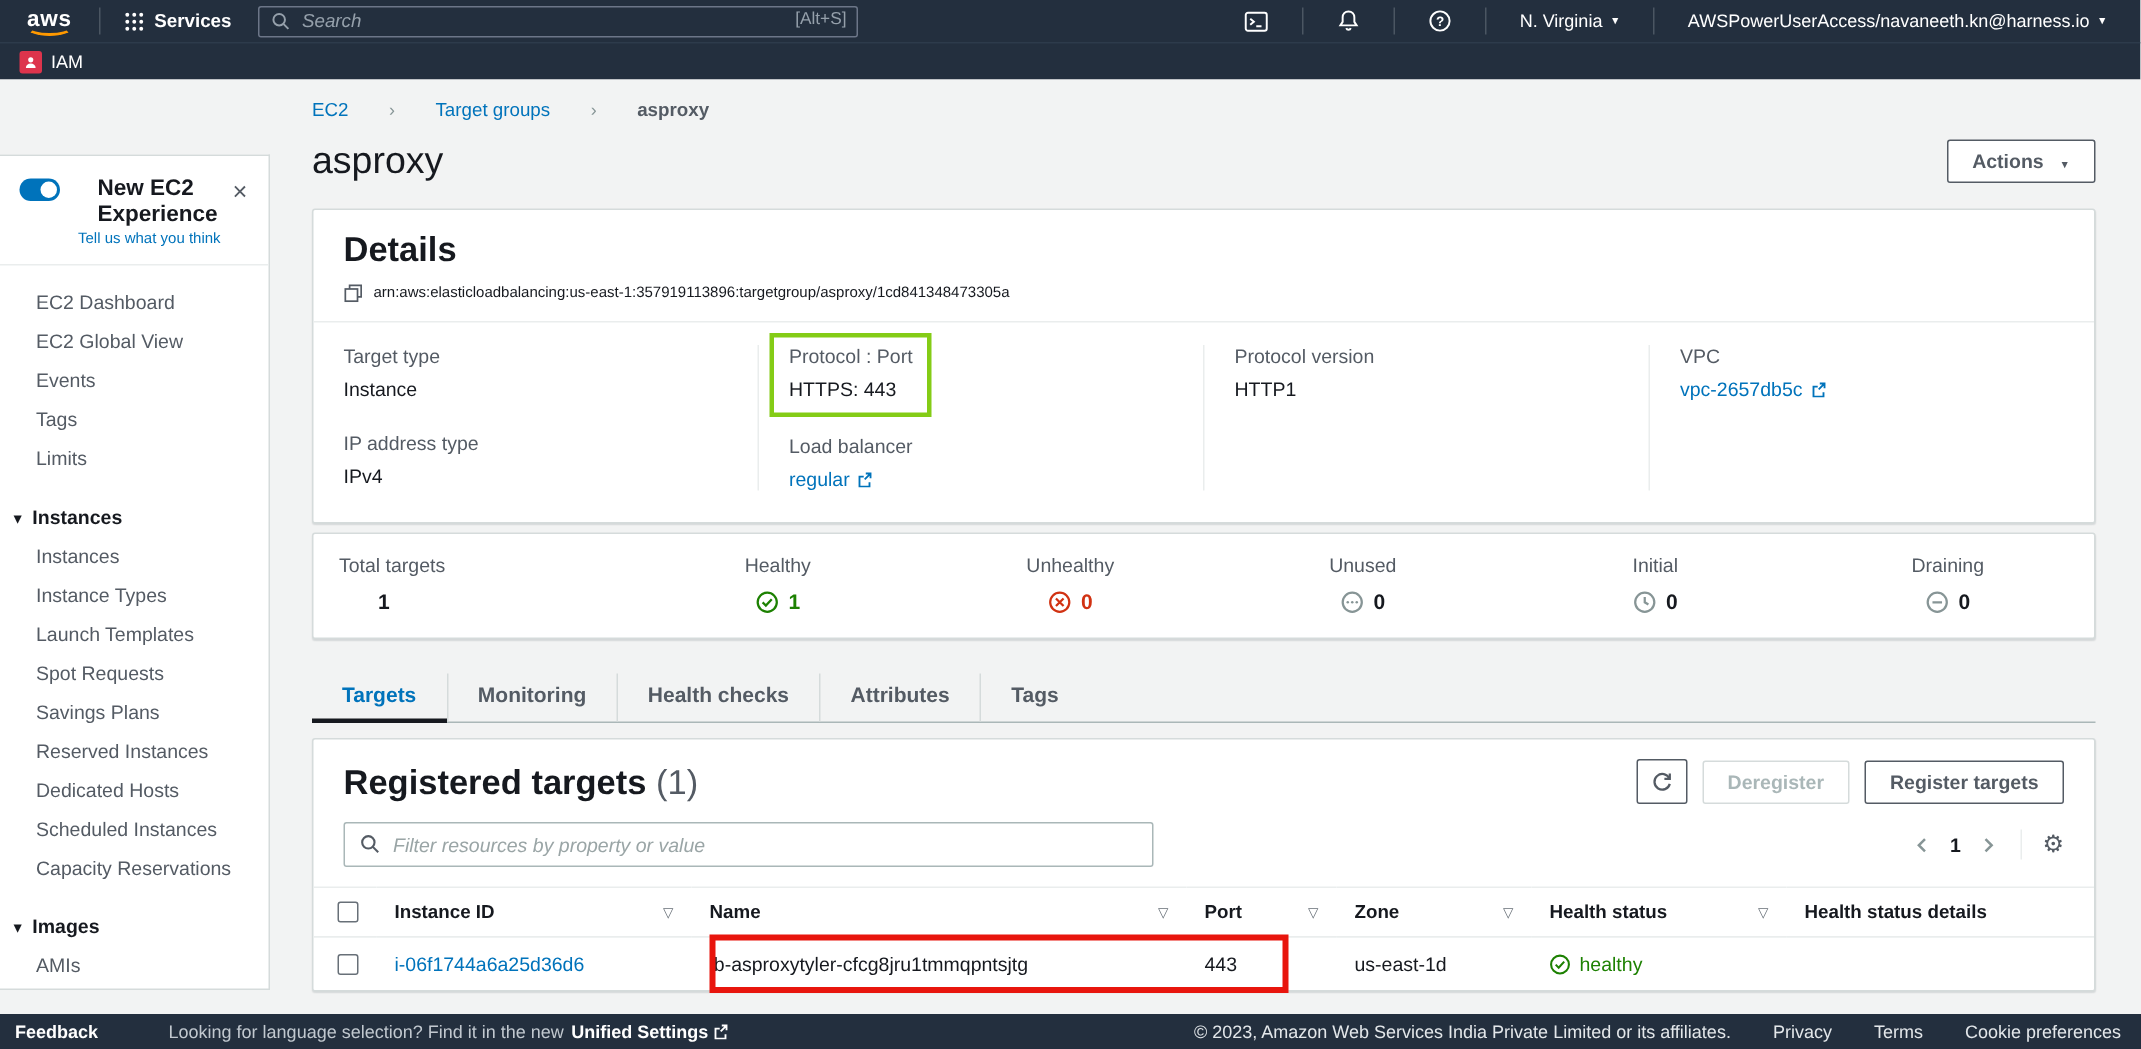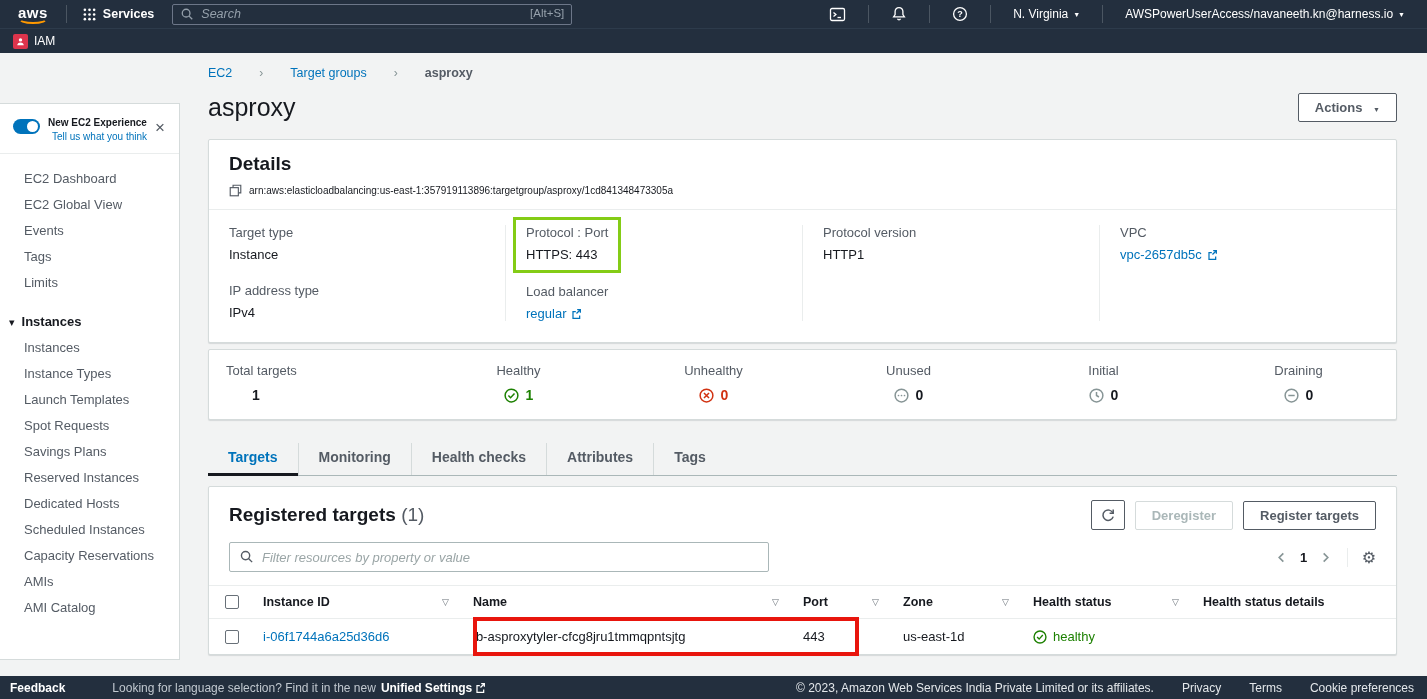--- a/index.html
+++ b/index.html
@@ -34,21 +34,21 @@
   .page { display:flex; height:623px; background:#f2f3f3; overflow:hidden; }
 
   
   .sidebar { width:180px; flex:none; }
   .side-panel { margin-top:50px; background:#fff; height:557px; overflow:hidden;
     border-top:1px solid #d5dbdb; border-right:1px solid #d5dbdb; border-bottom:1px solid #d5dbdb; }
   .toggle-row { display:flex; align-items:flex-start; padding:13px 10px 11px 13px; border-bottom:1px solid #eaeded; }
   .toggle-pill { width:27px; height:15px; background:#0073bb; border-radius:8px; position:relative; flex:none; margin-top:2px; cursor:pointer; }
   .toggle-pill::after { content:""; position:absolute; right:2px; top:2px; width:11px; height:11px; background:#fff; border-radius:50%; }
   .toggle-texts { margin-left:8px; flex:1; }
-  .toggle-title { font-size:10px; font-weight:700; color:#16191f; }
+  .toggle-title { font-size:15px; font-weight:700; color:#16191f;margin-left:17px; }
   .toggle-sub { font-size:10px; color:#0073bb; margin-top:3px; cursor:pointer;text-align:center; }
   .side-close { color:#545b64; font-size:17px; line-height:1; cursor:pointer; padding:2px 4px; }
   .side-nav { padding:12px 0; }
   .side-item { font-size:13px; color:#545b64; padding:5px 10px 6px 24px; cursor:pointer; white-space:nowrap; }
   .side-item.section { font-weight:700; color:#16191f; margin-top:13px; padding-left:9px; }
   .side-item.section::before { content:"\25BE"; font-size:11px; margin-right:7px; color:#16191f; }
 
   
   .content { flex:1; min-width:0; padding:13px 30px 0 28px; }
   .breadcrumb { font-size:12.5px; display:flex; align-items:center; gap:27px; }
@@ -58,21 +58,21 @@
   .title-row { display:flex; justify-content:space-between; align-items:center; margin-top:13px; }
   .page-title { font-size:25px; font-weight:500; color:#16191f; }
   .btn { background:#fff; border:1px solid #545b64; border-radius:2px; font-weight:700; font-size:13px;
     color:#545b64; padding:6px 16px; cursor:pointer; font-family:inherit; white-space:nowrap; }
   .btn .caret-sm { margin-left:7px; }
   .btn.disabled { border-color:#d5dbdb; color:#aab7b8; cursor:default; }
 
   .card { background:#fff; border:1px solid #d5dbdb; border-radius:2px; box-shadow:0 1px 1px rgba(0,28,36,0.12); }
   .details-card { margin-top:17px; }
   .card-header { padding:13px 20px 12px; }
-  .card-title { font-size:19px; font-weight:700; color:#16191f; }
+  .card-title { font-size:23px; font-weight:700; color:#16191f; }
   .card-title .count { font-weight:400; color:#545b64; }
   .arn-row { display:flex; align-items:center; gap:7px; margin-top:9px; font-size:10px; color:#16191f; }
   .copy-icon { color:#545b64; cursor:pointer; display:flex; }
 
   .details-grid { display:flex; border-top:1px solid #eaeded; padding:15px 0 21px; }
   .d-col { flex:1; padding:0 20px; border-left:1px solid #eaeded; }
   .d-col:first-child { border-left:none; }
   .field + .field { margin-top:21px; }
   .f-label { font-size:13px; color:#545b64; margin-bottom:7px; }
   .f-value { font-size:13px; color:#16191f; }
@@ -242,20 +242,21 @@
           <div class="side-item section">Instances</div>
           <div class="side-item link">Instances</div>
           <div class="side-item link">Instance Types</div>
           <div class="side-item link">Launch Templates</div>
           <div class="side-item link">Spot Requests</div>
           <div class="side-item link">Savings Plans</div>
           <div class="side-item link">Reserved Instances</div>
           <div class="side-item link">Dedicated Hosts</div>
           <div class="side-item link">Scheduled Instances</div>
           <div class="side-item link">Capacity Reservations</div>
+          <div class="side-item section">Images</div>
           <div class="side-item link">AMIs</div>
           <div class="side-item link">AMI Catalog</div>
         </div>
     </div>
   </div>
 
   <div class="content">
     <div class="breadcrumb">
       <span class="crumb-link">EC2</span>
       <span class="crumb-sep">›</span>

